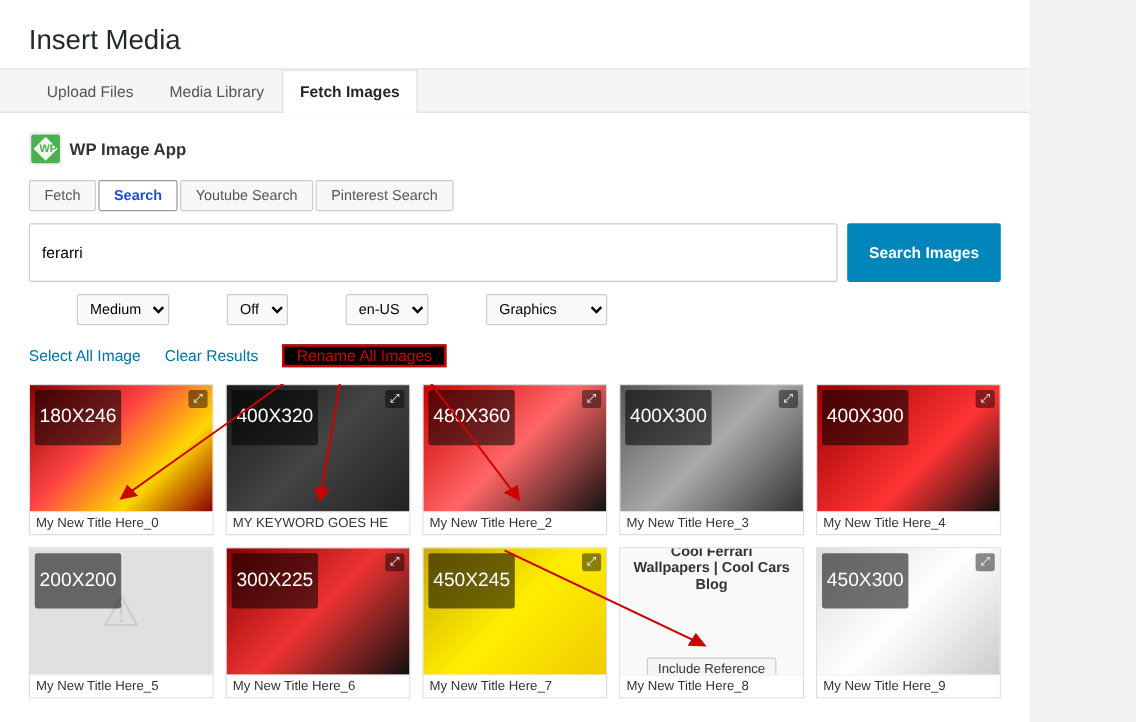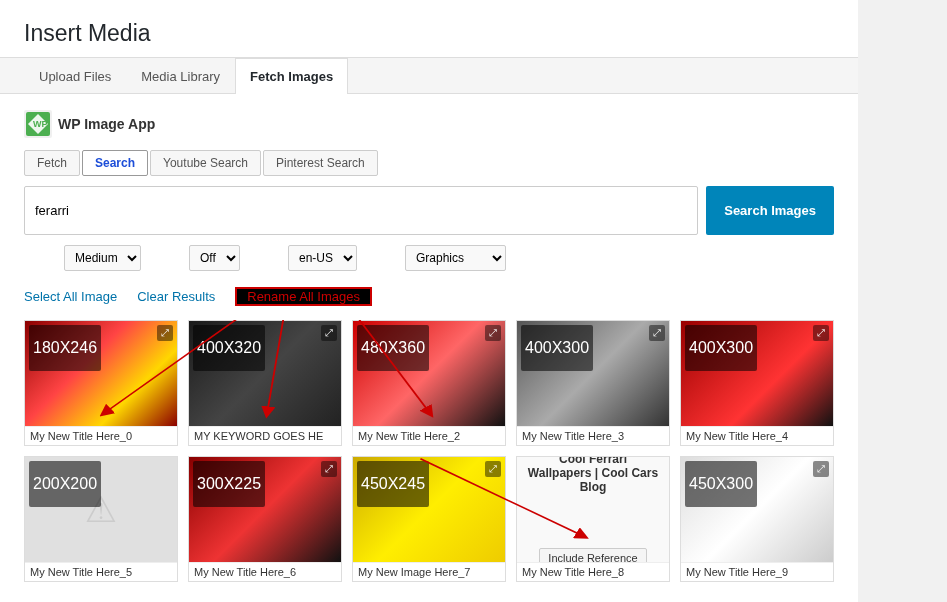--- a/index.html
+++ b/index.html
@@ -397,21 +397,21 @@
             <span class="expand-icon">⤢</span>
           </div>
           <div class="img-label">My New Title Here_6</div>
         </div>
 
         <div class="image-card">
           <div class="img-wrapper car-yellow">
             <span class="img-size-badge">450X245</span>
             <span class="expand-icon">⤢</span>
           </div>
-          <div class="img-label">My New Image Here_7</div>
+          <div class="img-label">My New Title Here_7</div>
         </div>
 
         <div class="image-card">
           <div class="img-wrapper car-tooltip" style="position:relative;">
             <div class="tooltip-popup">
               <div class="tooltip-title">Cool Ferrari Wallpapers | Cool Cars Blog</div>
               <button class="include-ref-btn">Include Reference</button>
             </div>
           </div>
           <div class="img-label">My New Title Here_8</div>

